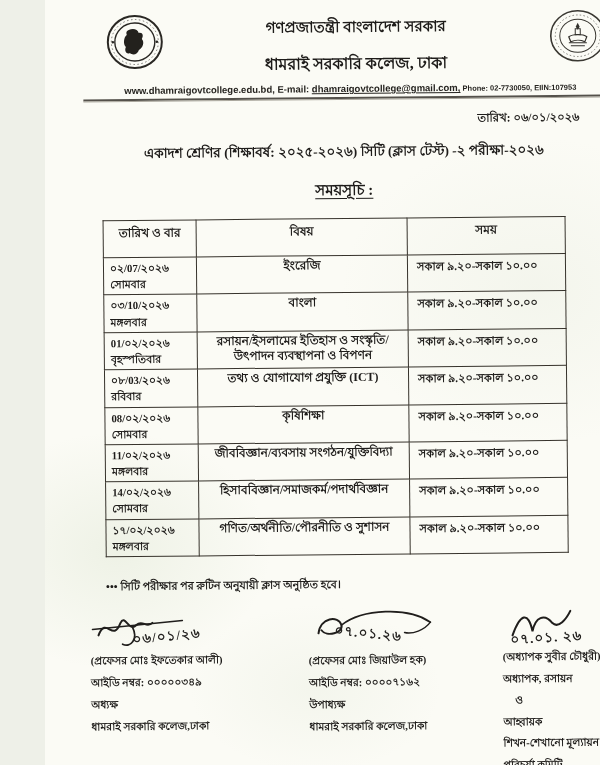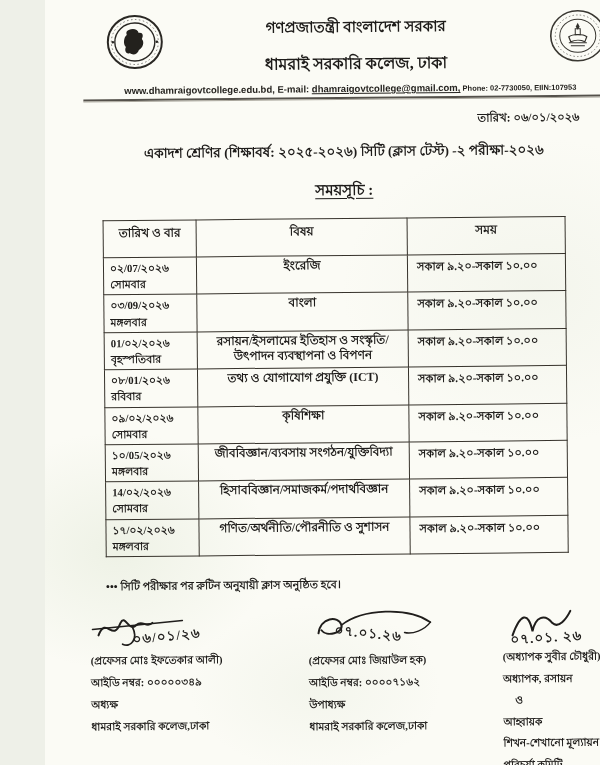--- a/index.html
+++ b/index.html
@@ -127,41 +127,41 @@
           <th>সময়</th>
         </tr>
       </thead>
       <tbody>
         <tr class="datarow">
           <td class="datecell"><span>০২/07/২০২৬</span><span class="day">সোমবার</span></td>
           <td class="subjcell">ইংরেজি</td>
           <td class="timecell">সকাল ৯.২০-সকাল ১০.০০</td>
         </tr>
         <tr class="datarow">
-          <td class="datecell"><span>০৩/09/২০২৬</span><span class="day">মঙ্গলবার</span></td>
+          <td class="datecell"><span>০৩/10/২০২৬</span><span class="day">মঙ্গলবার</span></td>
           <td class="subjcell">বাংলা</td>
           <td class="timecell">সকাল ৯.২০-সকাল ১০.০০</td>
         </tr>
         <tr class="datarow">
           <td class="datecell"><span>01/০২/২০২৬</span><span class="day">বৃহস্পতিবার</span></td>
           <td class="subjcell">রসায়ন/ইসলামের ইতিহাস ও সংস্কৃতি/উৎপাদন ব্যবস্থাপনা ও বিপণন</td>
           <td class="timecell">সকাল ৯.২০-সকাল ১০.০০</td>
         </tr>
         <tr class="datarow">
-          <td class="datecell"><span>০৮/01/২০২৬</span><span class="day">রবিবার</span></td>
+          <td class="datecell"><span>০৮/03/২০২৬</span><span class="day">রবিবার</span></td>
           <td class="subjcell">তথ্য ও যোগাযোগ প্রযুক্তি (ICT)</td>
           <td class="timecell">সকাল ৯.২০-সকাল ১০.০০</td>
         </tr>
         <tr class="datarow">
-          <td class="datecell"><span>০৯/০২/২০২৬</span><span class="day">সোমবার</span></td>
+          <td class="datecell"><span>08/০২/২০২৬</span><span class="day">সোমবার</span></td>
           <td class="subjcell">কৃষিশিক্ষা</td>
           <td class="timecell">সকাল ৯.২০-সকাল ১০.০০</td>
         </tr>
         <tr class="datarow">
-          <td class="datecell"><span>১০/05/২০২৬</span><span class="day">মঙ্গলবার</span></td>
+          <td class="datecell"><span>11/০২/২০২৬</span><span class="day">মঙ্গলবার</span></td>
           <td class="subjcell">জীববিজ্ঞান/ব্যবসায় সংগঠন/যুক্তিবিদ্যা</td>
           <td class="timecell">সকাল ৯.২০-সকাল ১০.০০</td>
         </tr>
         <tr class="datarow">
           <td class="datecell"><span>14/০২/২০২৬</span><span class="day">সোমবার</span></td>
           <td class="subjcell">হিসাববিজ্ঞান/সমাজকর্ম/পদার্থবিজ্ঞান</td>
           <td class="timecell">সকাল ৯.২০-সকাল ১০.০০</td>
         </tr>
         <tr class="datarow">
           <td class="datecell"><span>১৭/০২/২০২৬</span><span class="day">মঙ্গলবার</span></td>

